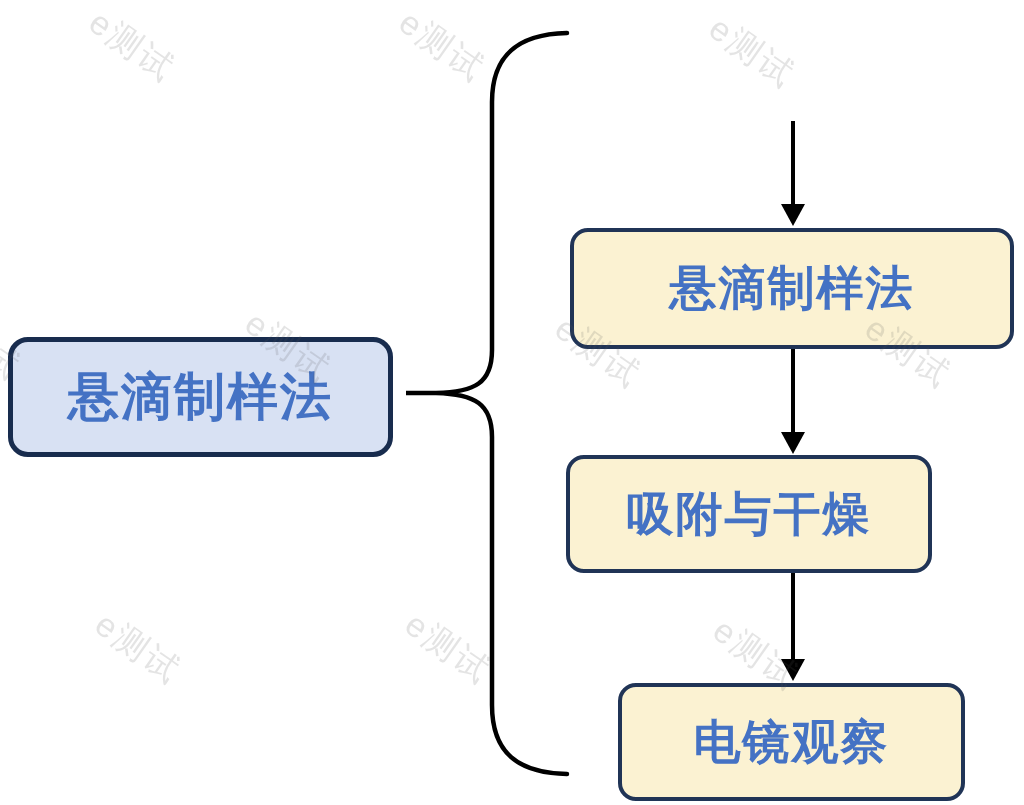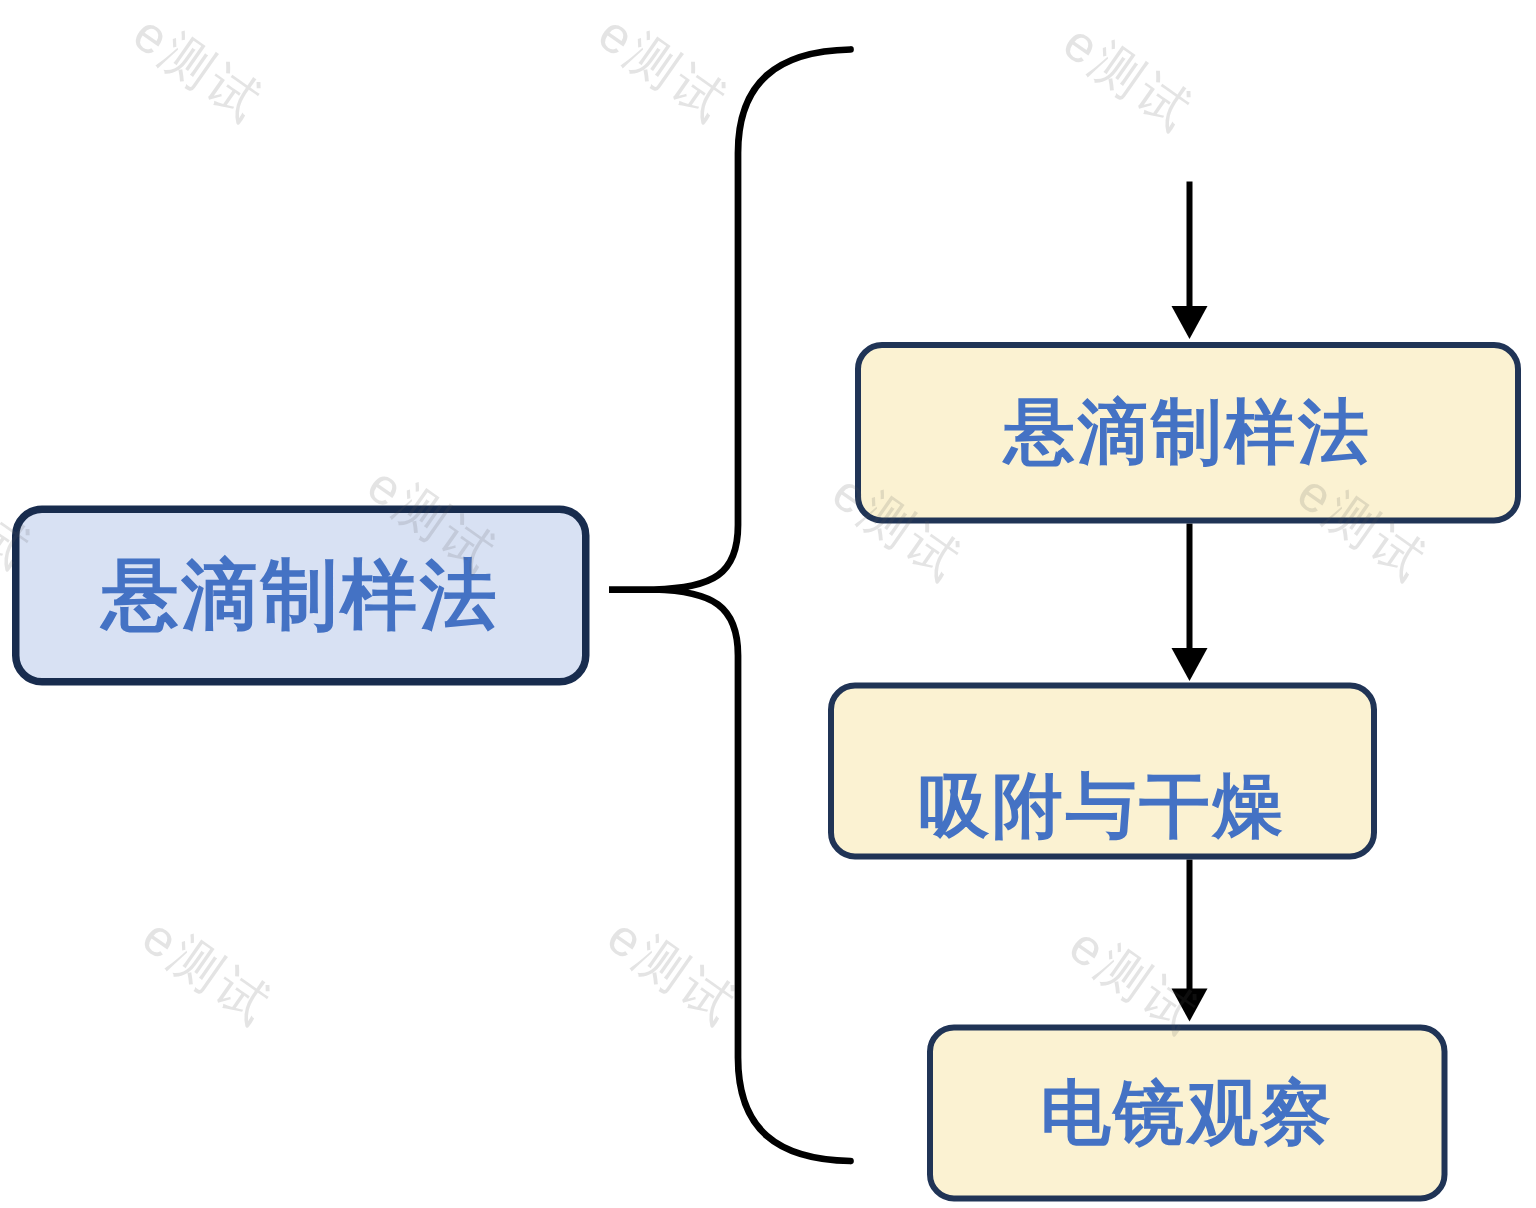--- a/index.html
+++ b/index.html
@@ -91,21 +91,21 @@
 
   <div class="node root" style="left:8px; top:337px; width:385px; height:120px;">
     <span>悬滴制样法</span>
   </div>
 
 
   <div class="node step" style="left:570px; top:228px; width:444px; height:121px;">
     <span>悬滴制样法</span>
   </div>
 
-  <div class="node step" style="left:552px; top:455px; width:366px; height:118px;align-items:flex-end;">
+  <div class="node step" style="left:566px; top:455px; width:366px; height:118px;">
     <span>吸附与干燥</span>
   </div>
 
   <div class="node step" style="left:618px; top:683px; width:347px; height:118px;">
     <span>电镜观察</span>
   </div>
 
   <div class="watermark" style="left:106px; top:0px;">e测试</div>
   <div class="watermark" style="left:416px; top:0px;">e测试</div>
   <div class="watermark" style="left:726px; top:6px;">e测试</div>

